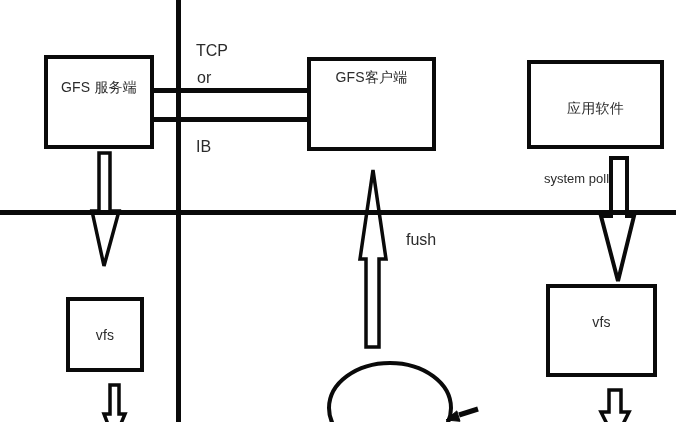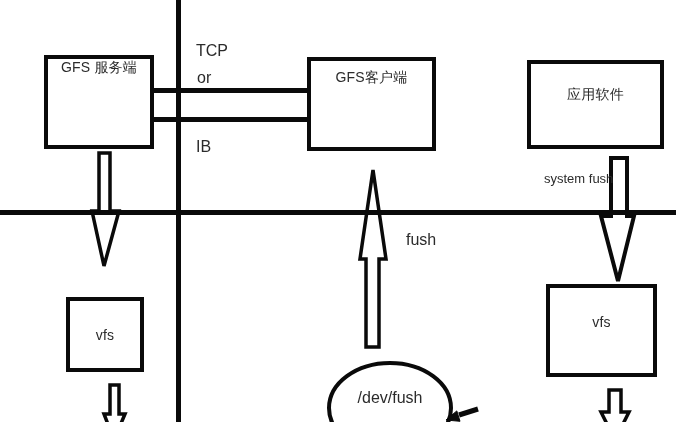--- a/index.html
+++ b/index.html
@@ -17,23 +17,23 @@
     position:absolute;
     box-sizing:border-box;
     border:4px solid #0a0a0a;
     background:#ffffff;
     display:flex;
     justify-content:center;
     align-items:flex-start;
     font-size:14px;
     letter-spacing:0.2px;
   }
-  .box-gfs-server  { left:44px;  top:55px;  width:110px; height:94px; }
+  .box-gfs-server  { left:44px;  top:55px;  width:110px; height:94px; padding-top:20px; }
   .box-gfs-client  { left:307px; top:57px;  width:129px; height:94px; padding-top:8px; }
-  .box-application { left:527px; top:60px;  width:137px; height:89px; padding-top:22px; }
+  .box-application { left:527px; top:60px;  width:137px; height:89px; padding-top:36px; }
   .box-vfs-left    { left:66px;  top:297px; width:78px;  height:75px; padding-top:26px; }
   .box-vfs-right   { left:546px; top:284px; width:111px; height:93px; padding-top:26px; }
 
   .lbl { position:absolute; font-size:16px; line-height:1; white-space:nowrap; }
   .lbl-tcp        { left:196px; top:43px; }
   .lbl-or         { left:197px; top:70px; }
   .lbl-ib         { left:196px; top:139px; }
   .lbl-systemcall { left:544px; top:172px; font-size:13px; }
   .lbl-poll       { left:406px; top:232px; }
   .lbl-devfush    { left:330px; top:390px; width:120px; text-align:center; }
@@ -83,17 +83,16 @@
     <span>vfs</span>
   </div>
 
   <div class="box box-vfs-right">
     <span>vfs</span>
   </div>
 
   <span class="lbl lbl-tcp">TCP</span>
   <span class="lbl lbl-or">or</span>
   <span class="lbl lbl-ib">IB</span>
-  <span class="lbl lbl-systemcall">system fush</span>
+  <span class="lbl lbl-systemcall">system poll</span>
   <span class="lbl lbl-poll">fush</span>
-  <span class="lbl lbl-devfush">/dev/fush</span>
 
 </div>
 
 </body></html>

